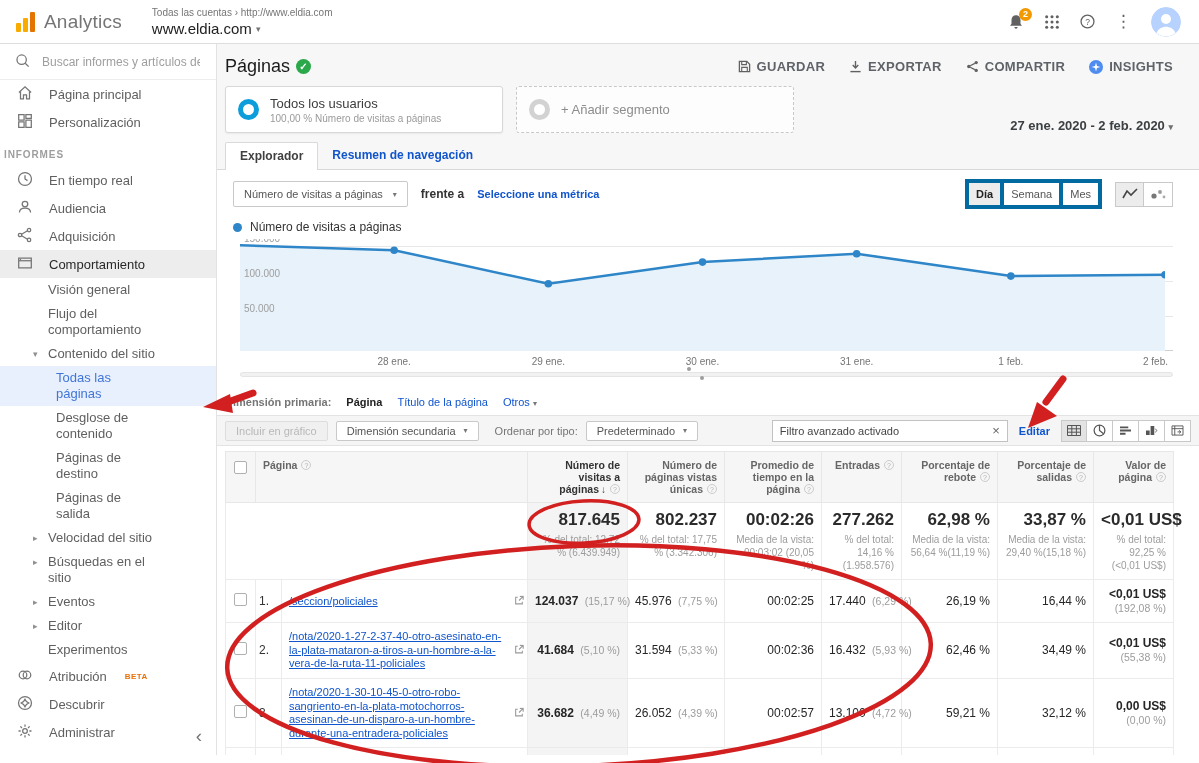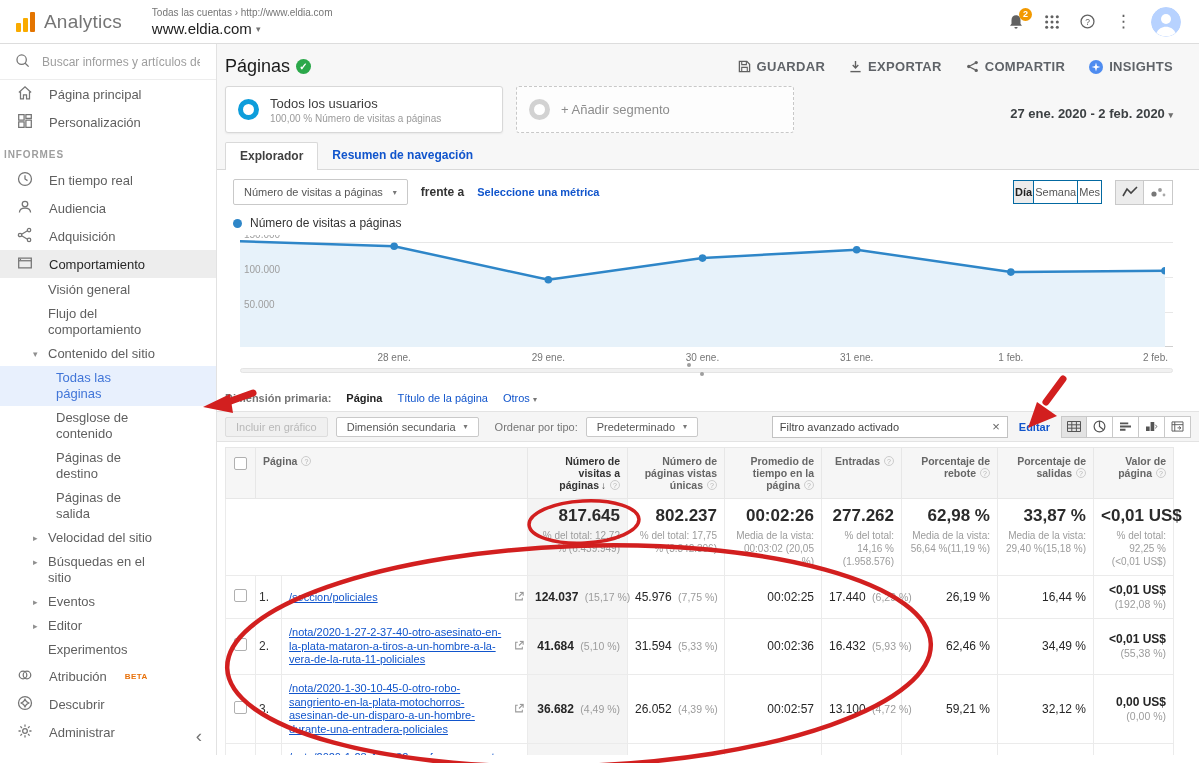--- a/index.html
+++ b/index.html
@@ -48,21 +48,21 @@
   .collapse-btn{position:absolute;bottom:8px;right:14px;color:#757575;font-size:19px;cursor:pointer}
 
   
   .report-head{display:flex;align-items:center;padding:12px 26px 2px 8px}
   .page-title{font-size:18px;color:#1b1b1b;display:flex;align-items:center;gap:6px}
   .check-badge{width:15px;height:15px;border-radius:50%;background:#2ba84a;color:#fff;font-size:10px;line-height:15px;text-align:center;font-weight:bold}
   .actions{margin-left:auto;display:flex;gap:24px;align-items:center}
   .action-btn{display:flex;align-items:center;gap:6px;font-size:13px;font-weight:bold;color:#5f6368;letter-spacing:.3px;cursor:pointer}
 
   
-  .segment-row{display:flex;align-items:center;padding:7px 26px 9px 8px;gap:13px}
+  .segment-row{display:flex;align-items:flex-end;padding:7px 26px 9px 8px;gap:13px}
   .seg-card{width:278px;height:47px;background:#fff;border:1px solid #d8d8d8;border-radius:3px;box-shadow:0 1px 2px rgba(0,0,0,.06);display:flex;align-items:center;gap:11px;padding:0 12px;cursor:pointer}
   .seg-ring{width:21px;height:21px;border-radius:50%;border:5px solid #0d9ddb;flex:none;background:#fff}
   .seg-title{font-size:13px;color:#3c3c3c}
   .seg-sub{font-size:10px;color:#9a9a9a;margin-top:2px}
   .seg-add{border:1px dashed #c8c8c8;background:#fdfdfd;box-shadow:none}
   .seg-add .seg-ring{border-color:#d2d2d2}
   .seg-add-label{color:#8d8d8d;font-size:13px}
   .date-range{margin-left:auto;font-size:13px;color:#3c4043;font-weight:bold;padding-top:7px;cursor:pointer;white-space:nowrap}
   .date-range .caret{font-size:9px;color:#707070}
 
@@ -76,21 +76,21 @@
 
   
   .metric-row{display:flex;align-items:center;padding:9px 26px 0 16px}
   .chip{border:1px solid #c9c9c9;border-radius:2px;background:#fff;font-size:11px;color:#555;padding:6px 10px;display:inline-flex;gap:10px;align-items:center;cursor:pointer}
   .caret{font-size:8px;color:#777}
   .vs{font-size:12px;color:#333;margin:0 13px;font-weight:bold}
   .link{color:#1155cc;cursor:pointer;text-decoration:none}
   .select-metric{font-size:11px;font-weight:bold}
   .right-controls{margin-left:auto;display:flex;gap:13px;align-items:center}
   .seg-btns{display:flex}
-  .sbtn{font-size:11px;color:#555;border:1px solid #0369a1;padding:5px 1px;background:#fff;cursor:pointer}
+  .sbtn{font-size:11px;color:#555;border:4px solid #0369a1;padding:5px 7px;background:#fff;cursor:pointer}
   .sbtn+.sbtn{border-left:none}
   .sbtn.active{background:#ececec;color:#222;font-weight:bold}
   .icon-btns{display:flex}
   .icon-btn{width:29px;height:25px;border:1px solid #c9c9c9;display:flex;align-items:center;justify-content:center;background:#fff;cursor:pointer}
   .icon-btn+.icon-btn{border-left:none}
   .icon-btn.active{background:#ececec}
 
   
   .legend{display:flex;align-items:center;gap:8px;padding:10px 0 4px 16px;font-size:12px;color:#333;height:30px}
   .legend-dot{width:9px;height:9px;border-radius:50%;background:#2e86c8}

